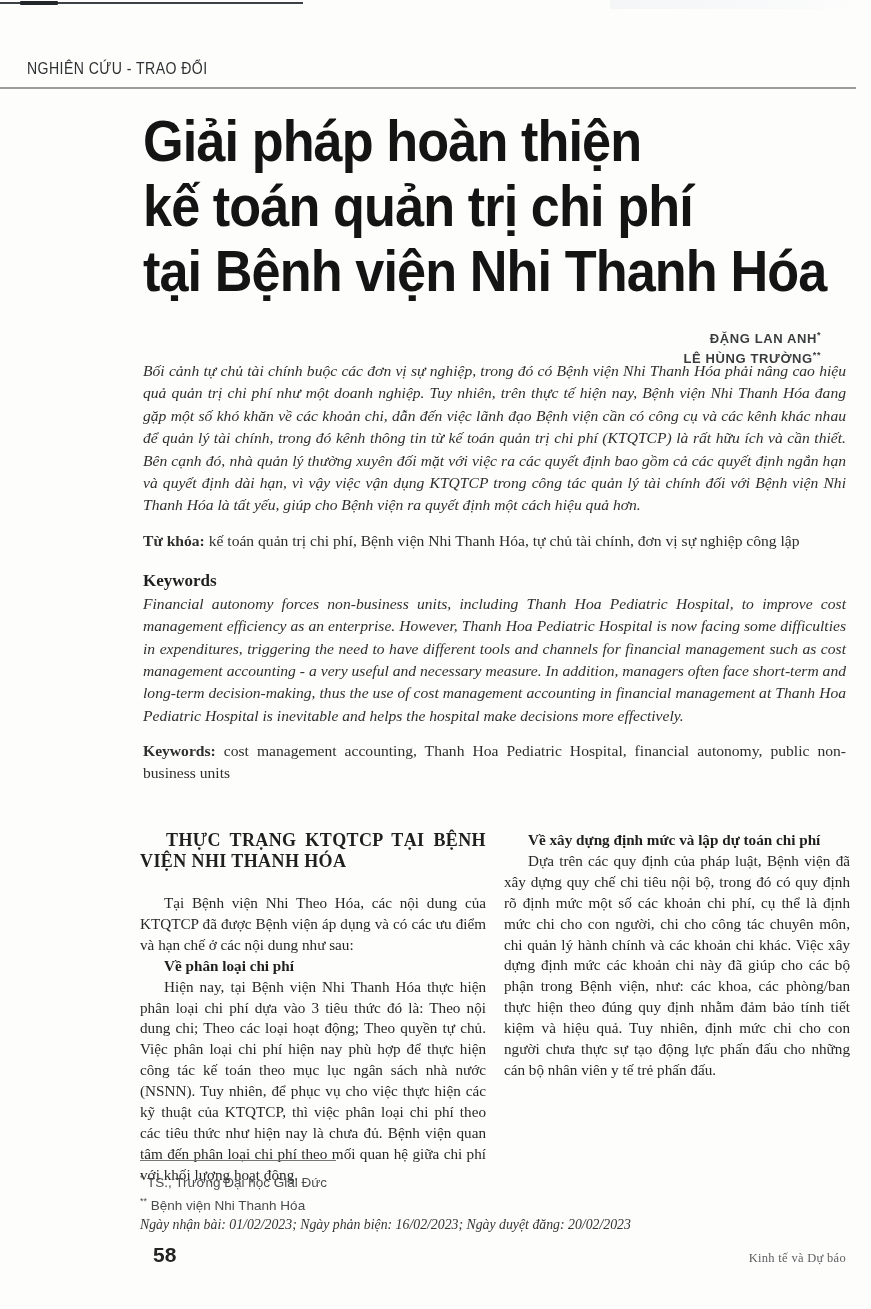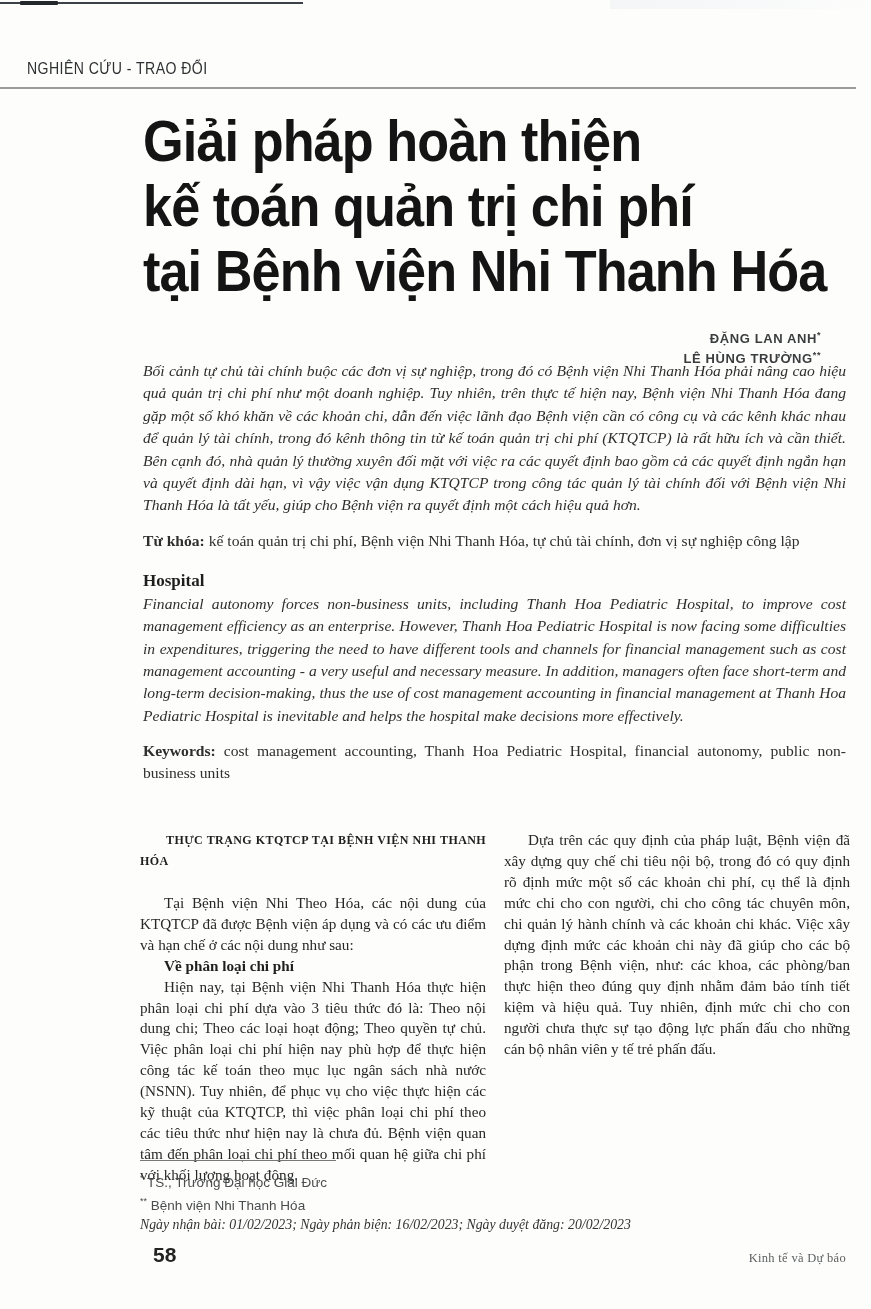--- a/index.html
+++ b/index.html
@@ -61,21 +61,21 @@
   .kw-line .kw-label{font-weight:bold;font-style:normal;}
   .kw-line .kw-body{}
   .summary-gap{margin-top:19px;}
   .columns{
     position:absolute;left:140px;top:830px;width:710px;
     display:flex;gap:18px;
   }
   .col{width:346px;}
   .col-heading{
     margin:0;font-family:"Liberation Serif", serif;
-    font-weight:bold;font-size:12px;line-height:21px;letter-spacing:.4px;
+    font-weight:bold;font-size:18px;line-height:21px;letter-spacing:.4px;
     text-align:justify;text-indent:26px;color:#1f1f1f;
   }
   .col p.body{
     margin:0;text-align:justify;text-indent:24px;
     font-size:15.2px;line-height:20.9px;color:#272727;
   }
   .col p.first{margin-top:21px;}
   .col-subheading{
     margin:0;font-weight:bold;font-size:15.2px;line-height:20.9px;
     text-align:justify;text-indent:24px;color:#1f1f1f;
@@ -124,37 +124,38 @@
 </div>
 
 <div class="abstract-block">
   <p class="abs-text">Bối cảnh tự chủ tài chính buộc các đơn vị sự nghiệp, trong đó có Bệnh viện Nhi Thanh Hóa phải nâng cao hiệu quả quản trị chi phí như một doanh nghiệp. Tuy nhiên, trên thực tế hiện nay, Bệnh viện Nhi Thanh Hóa đang gặp một số khó khăn về các khoản chi, dẫn đến việc lãnh đạo Bệnh viện cần có công cụ và các kênh khác nhau để quản lý tài chính, trong đó kênh thông tin từ kế toán quản trị chi phí (KTQTCP) là rất hữu ích và cần thiết. Bên cạnh đó, nhà quản lý thường xuyên đối mặt với việc ra các quyết định bao gồm cả các quyết định ngắn hạn và quyết định dài hạn, vì vậy việc vận dụng KTQTCP trong công tác quản lý tài chính đối với Bệnh viện Nhi Thanh Hóa là tất yếu, giúp cho Bệnh viện ra quyết định một cách hiệu quả hơn.</p>
   <p class="kw-line">
     <span class="kw-label">Từ khóa:</span>
     <span> </span>
     <span class="kw-body">kế toán quản trị chi phí, Bệnh viện Nhi Thanh Hóa, tự chủ tài chính, đơn vị sự nghiệp công lập</span>
   </p>
 
-  <p class="h-bold summary-gap">Hospital</p>
+  <p class="h-bold summary-gap">Keywords</p>
   <p class="abs-text">Financial autonomy forces non-business units, including Thanh Hoa Pediatric Hospital, to improve cost management efficiency as an enterprise. However, Thanh Hoa Pediatric Hospital is now facing some difficulties in expenditures, triggering the need to have different tools and channels for financial management such as cost management accounting - a very useful and necessary measure. In addition, managers often face short-term and long-term decision-making, thus the use of cost management accounting in financial management at Thanh Hoa Pediatric Hospital is inevitable and helps the hospital make decisions more effectively.</p>
   <p class="kw-line">
     <span class="kw-label">Keywords:</span>
     <span> </span>
     <span class="kw-body">cost management accounting, Thanh Hoa Pediatric Hospital, financial autonomy, public non-business units</span>
   </p>
 </div>
 
 <div class="columns">
   <div class="col">
     <p class="col-heading">THỰC TRẠNG KTQTCP TẠI BỆNH VIỆN NHI THANH HÓA</p>
     <p class="body first">Tại Bệnh viện Nhi Theo Hóa, các nội dung của KTQTCP đã được Bệnh viện áp dụng và có các ưu điểm và hạn chế ở các nội dung như sau:</p>
     <p class="col-subheading">Về phân loại chi phí</p>
     <p class="body">Hiện nay, tại Bệnh viện Nhi Thanh Hóa thực hiện phân loại chi phí dựa vào 3 tiêu thức đó là: Theo nội dung chi; Theo các loại hoạt động; Theo quyền tự chủ. Việc phân loại chi phí hiện nay phù hợp để thực hiện công tác kế toán theo mục lục ngân sách nhà nước (NSNN). Tuy nhiên, để phục vụ cho việc thực hiện các kỹ thuật của KTQTCP, thì việc phân loại chi phí theo các tiêu thức như hiện nay là chưa đủ. Bệnh viện quan tâm đến phân loại chi phí theo mối quan hệ giữa chi phí với khối lượng hoạt động.</p>
   </div>
   <div class="col">
+    <p class="col-subheading">Về xây dựng định mức và lập dự toán chi phí</p>
     <p class="body">Dựa trên các quy định của pháp luật, Bệnh viện đã xây dựng quy chế chi tiêu nội bộ, trong đó có quy định rõ định mức một số các khoản chi phí, cụ thể là định mức chi cho con người, chi cho công tác chuyên môn, chi quản lý hành chính và các khoản chi khác. Việc xây dựng định mức các khoản chi này đã giúp cho các bộ phận trong Bệnh viện, như: các khoa, các phòng/ban thực hiện theo đúng quy định nhằm đảm bảo tính tiết kiệm và hiệu quả. Tuy nhiên, định mức chi cho con người chưa thực sự tạo động lực phấn đấu cho những cán bộ nhân viên y tế trẻ phấn đấu.</p>
   </div>
 </div>
 
 <div class="footnotes">
   <div class="fn-rule"></div>
   <p class="fn-aff"><sup>*</sup><span> </span><span>TS., Trường Đại học Giải Đức</span></p>
   <p class="fn-aff"><sup>**</sup><span> </span><span>Bệnh viện Nhi Thanh Hóa</span></p>
   <p class="fn-dates">Ngày nhận bài: 01/02/2023; Ngày phản biện: 16/02/2023; Ngày duyệt đăng: 20/02/2023</p>
 </div>

